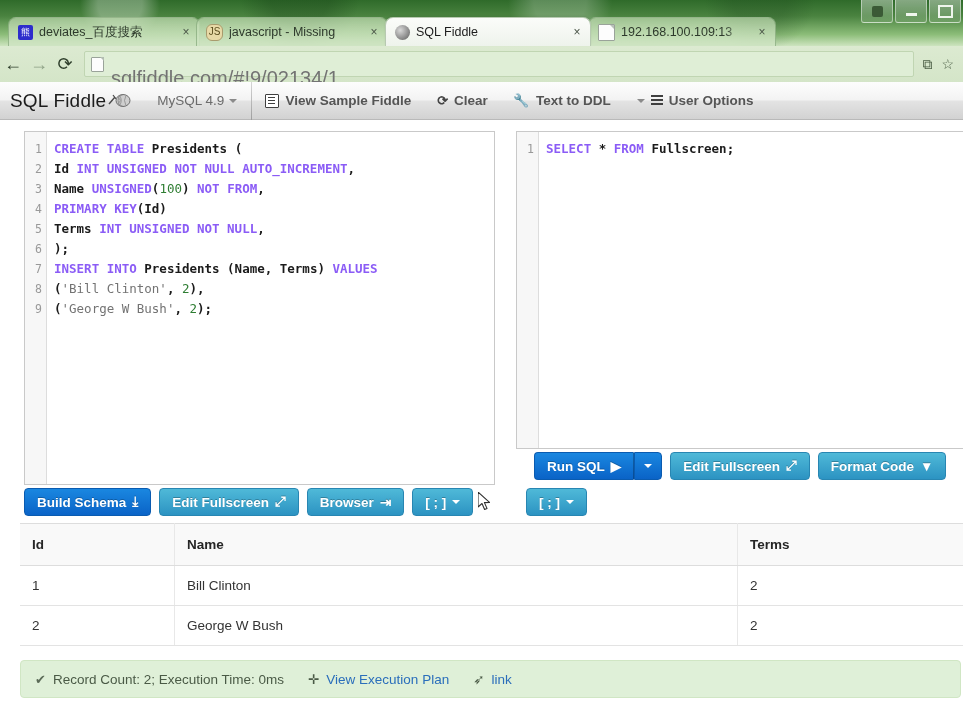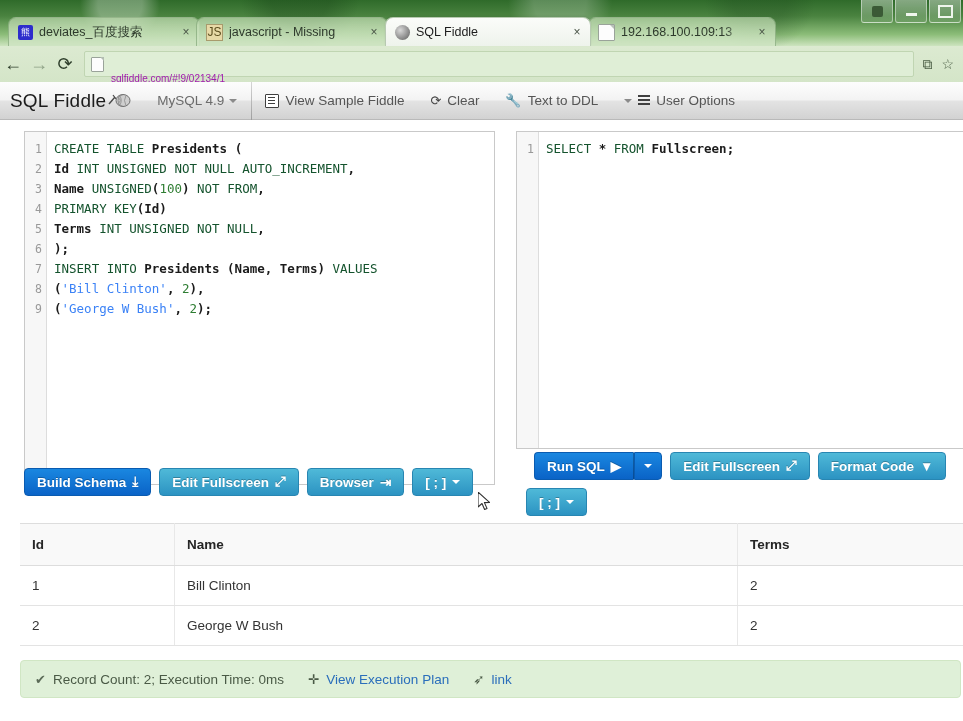--- a/index.html
+++ b/index.html
@@ -50,21 +50,21 @@
     box-shadow:0 -1px 2px rgba(0,0,0,.08);
   }
   .tab-favicon{
     width:15px;height:15px;flex:none;margin-right:6px;
     display:flex;align-items:center;justify-content:center;
     font-size:11px;line-height:1;
   }
   .fav-baidu{background:#2d2dcc;color:#fff;border-radius:2px;font-size:9px;}
   .fav-doc{background:#fdfdfd;border:1px solid #9aa39a;border-radius:1px;position:relative;}
   .fav-doc:after{content:"";position:absolute;right:0;top:0;border-width:0 4px 4px 0;border-style:solid;border-color:transparent #b9c2b9 transparent transparent;}
-  .fav-js{background:#e7d9a6;border:1px solid #a89b6d;border-radius:0;font-size:12px;color:#5a4d1e;text-align:right;}
+  .fav-js{background:#e7d9a6;border:1px solid #a89b6d;border-radius:6px;font-size:10px;color:#5a4d1e;text-align:right;}
   .fav-fiddle{
     width:15px;height:15px;border-radius:50%;
     background:radial-gradient(circle at 35% 35%,#d8d8d8,#8d8d8d 60%,#5a5a5a);
   }
   .tab-title{flex:1 1 auto;overflow:hidden;text-overflow:clip;white-space:nowrap;}
   .tab.inactive .tab-title{-webkit-mask-image:linear-gradient(to right,#000 78%,transparent 100%);
         mask-image:linear-gradient(to right,#000 78%,transparent 100%);}
   .tab-close{flex:none;width:14px;text-align:center;font-size:12px;color:#4a5548;margin-left:4px;}
   
   #win-controls{position:absolute;right:2px;top:0px;height:28px;display:flex;align-items:flex-start;}
@@ -87,21 +87,21 @@
   .nav-btn{width:26px;height:26px;display:flex;align-items:center;justify-content:center;
     font-size:18px;line-height:1;color:#30402d;flex:none;}
   .nav-btn.dim{color:#8fa287;}
   #omnibox{
     flex:1 1 auto;height:24px;margin:0 8px 0 6px;
     background:#dfeed6;border:1px solid #c0d5b2;border-radius:2px;
     display:flex;align-items:center;padding:0 6px;min-width:0;
   }
   #omnibox .page-icon{width:11px;height:13px;background:#fdfdfd;border:1px solid #9aa39a;border-radius:1px;margin-right:7px;flex:none;position:relative;}
   #omnibox .page-icon:after{content:"";position:absolute;right:-1px;top:-1px;border-width:0 4px 4px 0;border-style:solid;border-color:transparent #b3bdb2 transparent transparent;}
-  #omnibox .url-text{font-size:10px;color:#a21caf;white-space:nowrap;overflow:hidden;margin-top:28px;}
+  #omnibox .url-text{font-size:20px;color:#737373;white-space:nowrap;overflow:hidden;margin-top:28px;}
   #omni-right{display:flex;align-items:center;gap:9px;padding-right:9px;flex:none;}
   .omni-ic{font-size:14px;color:#4b5e45;line-height:1;}
 
   
   #app{position:relative;width:963px;height:639px;background:#fff;overflow:hidden;}
   #app-toolbar{
     height:38px;width:963px;box-sizing:border-box;
     background:linear-gradient(to bottom,#fdfdfd 0%,#f3f3f3 48%,#e3e3e3 52%,#d2d2d2 100%);
     border-bottom:1px solid #b9b9b9;
     display:flex;align-items:center;
@@ -115,21 +115,21 @@
   }
   #brand .logo-shell svg{display:block;}
   #db-select{
     display:flex;align-items:center;gap:5px;height:100%;padding:0 14px;
     font-size:13.5px;color:#6b6b6b;
   }
   .caret-dn{width:0;height:0;border-left:4px solid transparent;border-right:4px solid transparent;border-top:4px solid #8a8a8a;display:inline-block;}
   .tb-sep{width:1px;height:38px;background:linear-gradient(to bottom,#d6d6d6,#9d9d9d);}
   .tb-item{
     display:flex;align-items:center;gap:6px;height:100%;padding:0 13px;
-    font-size:13.5px;color:#555;white-space:nowrap;
+    font-size:13.5px;color:#555;white-space:nowrap;font-weight:bold;
   }
   .tb-ic{font-size:13px;color:#444;line-height:1;display:inline-block;}
   .ic-list{display:inline-block;width:12px;height:12px;border:1px solid #3f3f3f;border-radius:1px;position:relative;background:#fff;}
   .ic-list:before{content:"";position:absolute;left:2px;top:2px;width:7px;height:1px;background:#3f3f3f;box-shadow:0 3px 0 #3f3f3f,0 6px 0 #3f3f3f;}
   .ic-bars{display:inline-block;width:12px;height:11px;position:relative;}
   .ic-bars:before{content:"";position:absolute;left:0;top:0px;width:12px;height:2px;background:#3f3f3f;box-shadow:0 4px 0 #3f3f3f,0 8px 0 #3f3f3f;}
 
   
   #editors{position:relative;height:350px;}
   .editor{
@@ -140,41 +140,41 @@
   #editor-left{left:24px;width:471px;height:354px;}
   #editor-right{left:516px;width:471px;height:318px;}
   .cm-body{display:flex;height:100%;font-family:"DejaVu Sans Mono","Liberation Mono",monospace;font-size:12.5px;}
   .gutter{
     width:22px;flex:none;background:#f7f7f7;border-right:1px solid #ddd;
     padding-top:7px;box-sizing:border-box;text-align:right;padding-right:4px;
   }
   .gutter div{height:20px;line-height:20px;color:#999;font-size:11.5px;}
   .code{flex:1 1 auto;padding:7px 0 0 7px;box-sizing:border-box;}
   .code div{height:20px;line-height:20px;white-space:pre;color:#1b1b1b;}
-  .kw{color:#14532d;}
+  .kw{color:#8b5cf6;font-weight:bold;}
   .num{color:#2e7d32;}
-  .str{color:#3b82f6;}
+  .str{color:#737373;}
   .pun{color:#1b1b1b;font-weight:bold;}
   
   #mouse-cursor{position:absolute;left:478px;top:372px;width:14px;height:20px;z-index:40;pointer-events:none;}
 
   
   .btn{
     display:inline-flex;align-items:center;justify-content:center;gap:6px;
     height:28px;padding:0 12px;border-radius:4px;
     font-size:13.5px;font-weight:bold;color:#fff;
     text-shadow:0 -1px 0 rgba(0,0,0,.25);
     border:1px solid rgba(0,0,0,.18);
     box-sizing:border-box;white-space:nowrap;
   }
   .btn-primary{background:linear-gradient(to bottom,#1a87e0,#0a63c7);border-color:#0a5bb0;}
   .btn-info{background:linear-gradient(to bottom,#4fb9d8,#2c93c2);border-color:#2886b2;}
   .btn-split-main{border-top-right-radius:0;border-bottom-right-radius:0;border-right:1px solid rgba(0,0,0,.25);}
   .btn-split-caret{border-top-left-radius:0;border-bottom-left-radius:0;padding:0 9px;}
-  #btnrow-left{position:absolute;left:24px;top:348px;display:flex;gap:8px;}
+  #btnrow-left{position:absolute;left:24px;top:368px;display:flex;gap:8px;}
   #btnrow-right{position:absolute;left:526px;top:332px;display:flex;gap:8px;}
   #btnrow-right2{position:absolute;left:526px;top:368px;display:flex;gap:8px;}
 
   
   #results{position:absolute;left:20px;top:403px;width:943px;}
   table.res{border-collapse:collapse;width:943px;table-layout:fixed;font-size:13.5px;}
   table.res th{
     background:#f9f9f9;border-top:1px solid #ddd;border-bottom:1px solid #ddd;
     text-align:left;font-weight:bold;color:#262626;
     padding:13px 0 13px 12px;height:12px;

